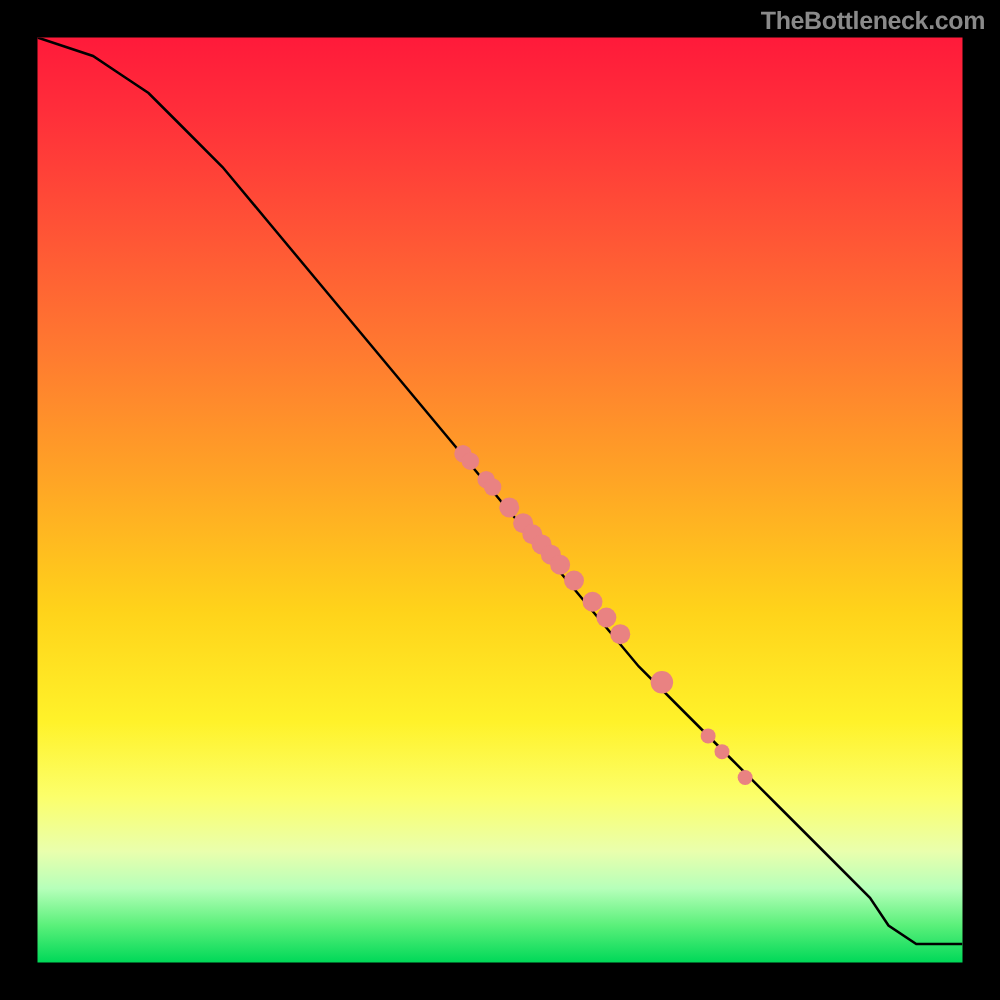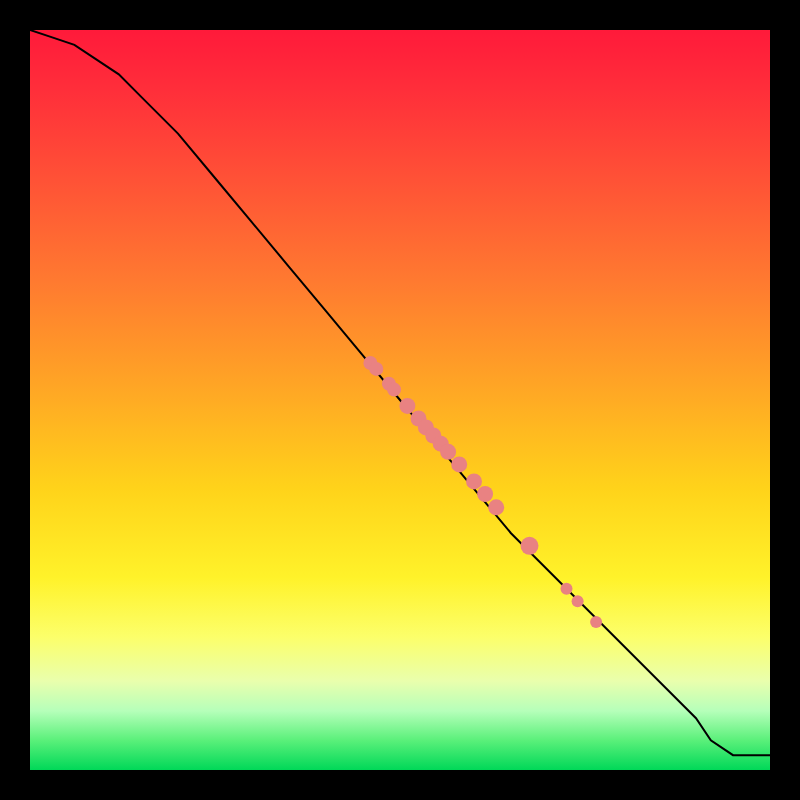--- a/index.html
+++ b/index.html
@@ -90,13 +90,14 @@
         <circle class="dot" cx="444.0" cy="451.4" r="8"></circle>
         <circle class="dot" cx="455.1" cy="464.0" r="8"></circle>
         <circle class="dot" cx="466.2" cy="477.3" r="8"></circle>
         <circle class="dot" cx="499.5" cy="515.8" r="9"></circle>
         <circle class="dot" cx="536.5" cy="558.7" r="6"></circle>
         <circle class="dot" cx="547.6" cy="571.3" r="6"></circle>
         <circle class="dot" cx="566.1" cy="592.0" r="6"></circle>
       </g>
   </svg>
 
+  <div class="attribution">TheBottleneck.com</div>
 </div>
 
 </body></html>

